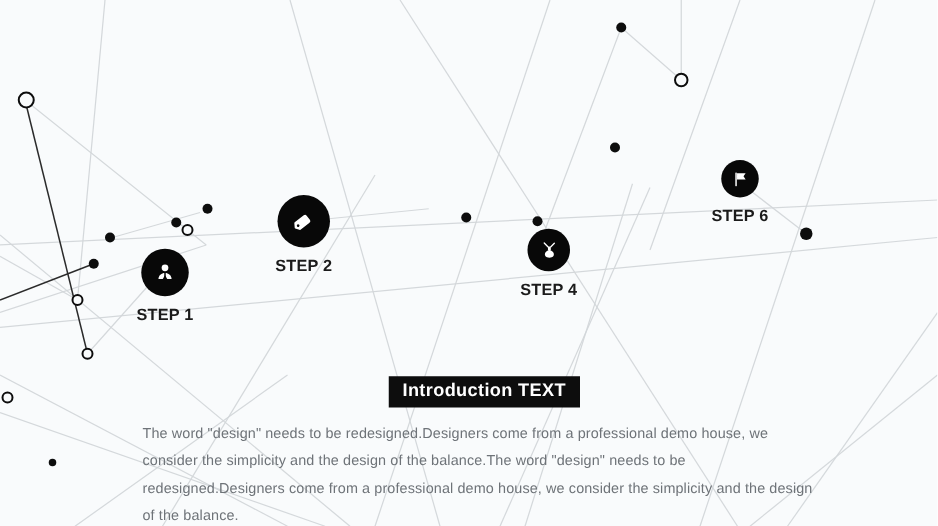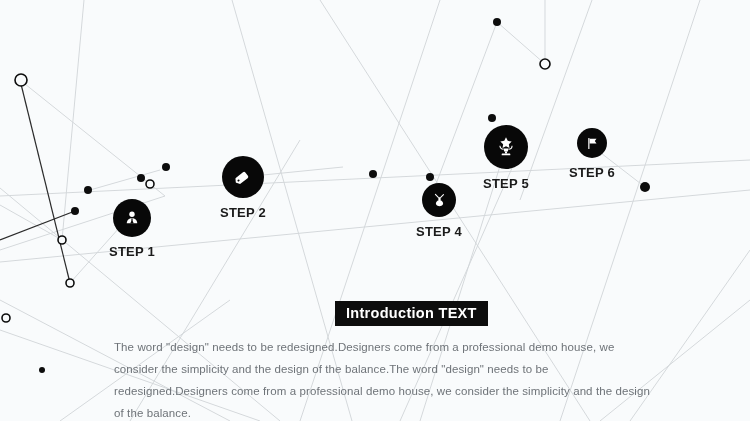--- a/index.html
+++ b/index.html
@@ -148,43 +148,30 @@
       <svg viewBox="0 0 24 24" width="17" height="17">
         <path d="M12 11 C7.5 12.6 6 15.5 7.4 18 C9 20.6 15 20.6 16.6 18 C18 15.5 16.5 12.6 12 11 Z" fill="#fff"></path>
         <rect x="10.4" y="7.4" width="3.2" height="4.2" fill="#fff"></rect>
         <path d="M10.3 7.6 L6.2 3.4" stroke="#fff" stroke-width="1.5" stroke-linecap="round"></path>
         <path d="M13.7 7.6 L17.6 3.6" stroke="#fff" stroke-width="1.5" stroke-linecap="round"></path>
       </svg>
     </div>
     <div class="step-label">STEP 4</div>
   </div>
 
-  <div class="step" id="s5" style="left: 446px; top: 125px; width: 120px;">
-    <div class="step-circle" style="width: 44px; height: 44px;">
-      <svg viewBox="0 0 24 24" width="22" height="22">
-        <path d="M12 1.4 L13.9 5.3 L18.2 5.9 L15.1 8.9 L15.8 13.1 L12 11.1 L8.2 13.1 L8.9 8.9 L5.8 5.9 L10.1 5.3 Z" fill="#fff"></path>
-        <path d="M9.2 13.6 h5.6 l-0.8 3.3 h-4 Z" fill="#fff"></path>
-        <rect x="10.9" y="16.9" width="2.2" height="2.1" fill="#fff"></rect>
-        <rect x="7.3" y="19" width="9.4" height="2.1" rx="0.5" fill="#fff"></rect>
-        <path d="M9.2 14.4 C6.6 14.4 5.4 12.4 5.4 10.6" fill="none" stroke="#fff" stroke-width="1.2"></path>
-        <path d="M14.8 14.4 C17.4 14.4 18.6 12.4 18.6 10.6" fill="none" stroke="#fff" stroke-width="1.2"></path>
-      </svg>
-    </div>
-    <div class="step-label">STEP 5</div>
-  </div>
 
   <div class="step" id="s6" style="left: 532px; top: 128px; width: 120px;">
     <div class="step-circle" style="width: 30px; height: 30px;">
       <svg viewBox="0 0 24 24" width="15" height="15">
         <rect x="5.2" y="3.2" width="1.9" height="17.6" rx="0.6" fill="#fff"></rect>
         <path d="M7.4 4.2 H18.4 L15.7 8.1 L18.4 12 H7.4 Z" fill="#fff"></path>
       </svg>
     </div>
     <div class="step-label">STEP 6</div>
   </div>
 
-  <div class="intro-title" style="left:311px; top:301px;margin-left:24px;">Introduction  TEXT</div>
+  <div class="intro-title" style="left:311px; top:301px;">Introduction  TEXT</div>
 
   <div class="body-text" style="left:114px; top:336px;">
     <p>The word "design" needs to be redesigned.Designers come from a professional demo house, we consider the simplicity and the design of the balance.The word "design" needs to be redesigned.Designers come from a professional demo house, we consider the simplicity and the design of the balance.</p>
   </div>
 
 </div>
 
 </body></html>

